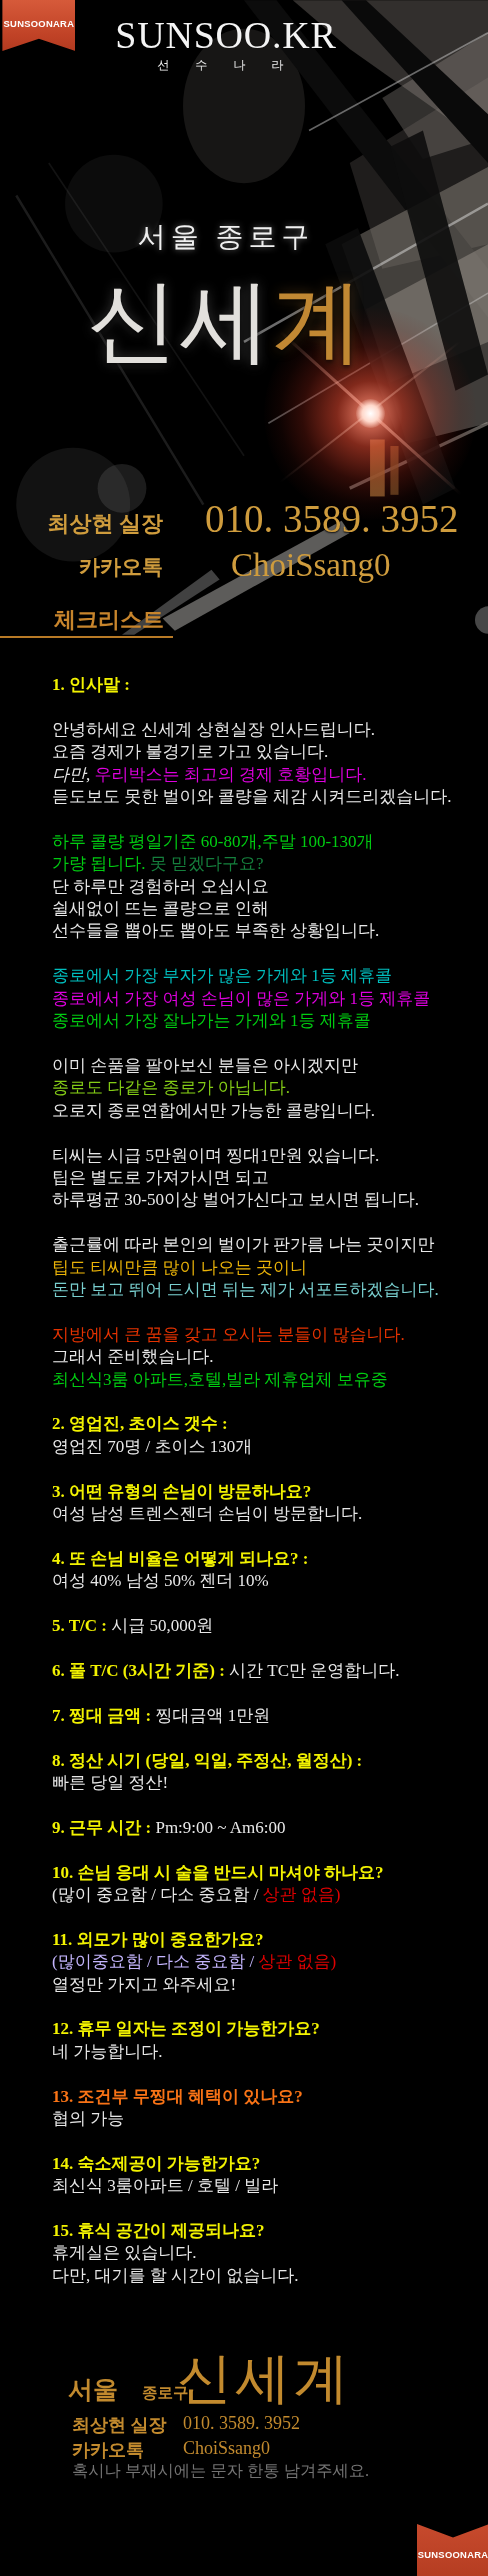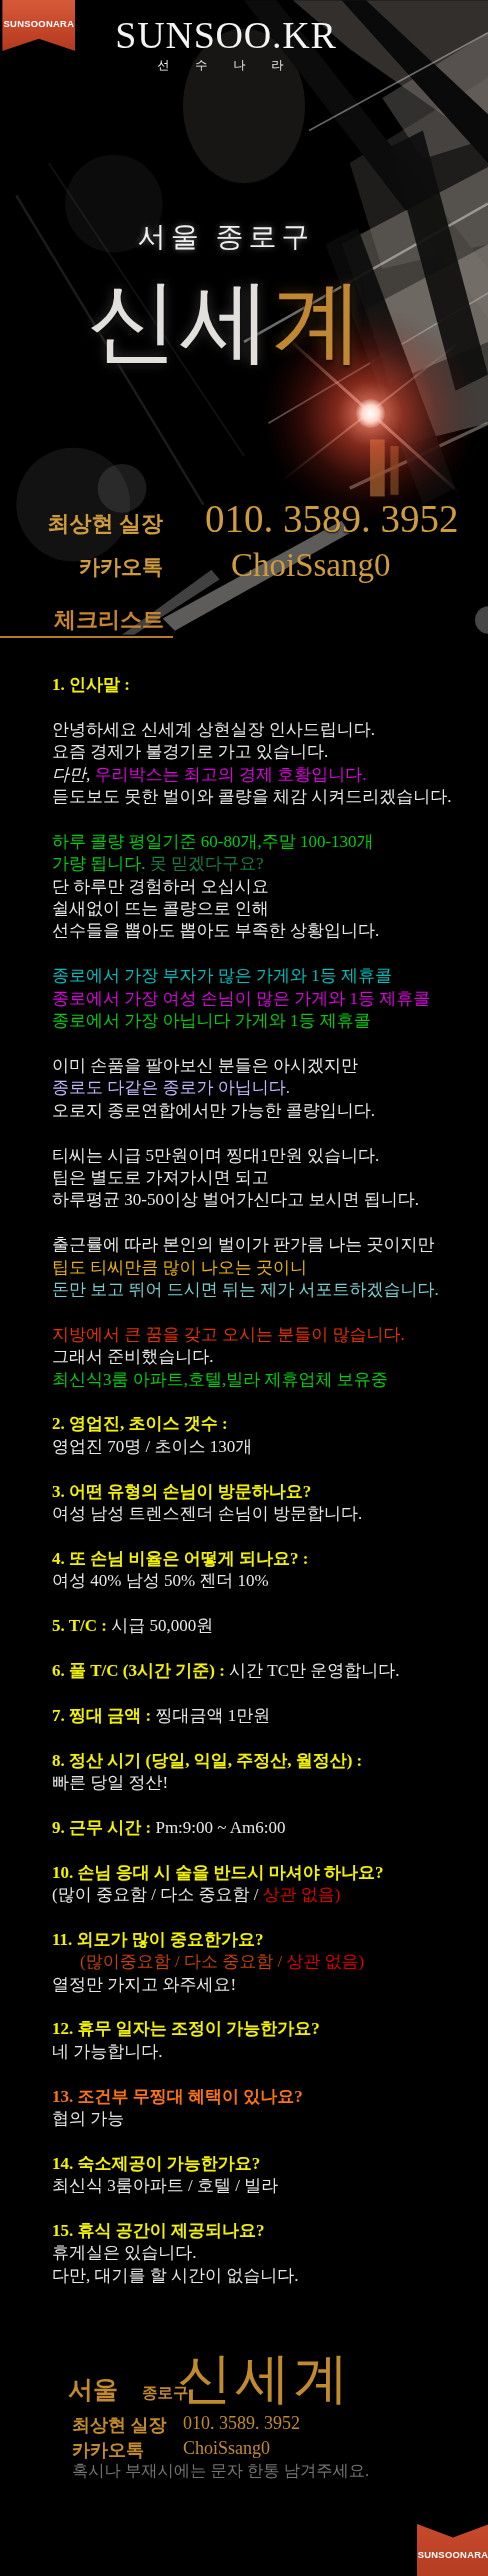--- a/index.html
+++ b/index.html
@@ -125,24 +125,24 @@
       <div class="line"><span style="color: rgb(232, 232, 232);">듣도보도 못한 벌이와 콜량을 체감 시켜드리겠습니다.</span></div>
       <div class="line">&nbsp;</div>
       <div class="line"><span style="color: rgb(0, 204, 17);">하루 콜량 평일기준 60-80개,주말 100-130개</span></div>
       <div class="line"><span style="color: rgb(0, 204, 17);">가량 됩니다.</span><span style="color: #15803d;"> 못 믿겠다구요?</span></div>
       <div class="line"><span style="color: rgb(232, 232, 232);">단 하루만 경험하러 오십시요</span></div>
       <div class="line"><span style="color: rgb(232, 232, 232);">쉴새없이 뜨는 콜량으로 인해</span></div>
       <div class="line"><span style="color: rgb(232, 232, 232);">선수들을 뽑아도 뽑아도 부족한 상황입니다.</span></div>
       <div class="line">&nbsp;</div>
       <div class="line"><span style="color: rgb(0, 191, 191);">종로에서 가장 부자가 많은 가게와 1등 제휴콜</span></div>
       <div class="line"><span style="color: rgb(223, 0, 223);">종로에서 가장 여성 손님이 많은 가게와 1등 제휴콜</span></div>
-      <div class="line"><span style="color: rgb(0, 204, 17);">종로에서 가장 아닙니다 가게와 1등 제휴콜</span></div>
+      <div class="line"><span style="color: rgb(0, 204, 17);">종로에서 가장 잘나가는 가게와 1등 제휴콜</span></div>
       <div class="line">&nbsp;</div>
       <div class="line"><span style="color: rgb(232, 232, 232);">이미 손품을 팔아보신 분들은 아시겠지만</span></div>
-      <div class="line"><span style="color: #c4b5fd;">종로도 다같은 종로가 아닙니다.</span></div>
+      <div class="line"><span style="color: #84cc16;">종로도 다같은 종로가 아닙니다.</span></div>
       <div class="line"><span style="color: rgb(232, 232, 232);">오로지 종로연합에서만 가능한 콜량입니다.</span></div>
       <div class="line">&nbsp;</div>
       <div class="line"><span style="color: rgb(232, 232, 232);">티씨는 시급 5만원이며 찡대1만원 있습니다.</span></div>
       <div class="line"><span style="color: rgb(232, 232, 232);">팁은 별도로 가져가시면 되고</span></div>
       <div class="line"><span style="color: rgb(232, 232, 232);">하루평균 30-50이상 벌어가신다고 보시면 됩니다.</span></div>
       <div class="line">&nbsp;</div>
       <div class="line"><span style="color: rgb(232, 232, 232);">출근률에 따라 본인의 벌이가 판가름 나는 곳이지만</span></div>
       <div class="line"><span style="color: #eab308;">팁도 티씨만큼 많이 나오는 곳이니</span></div>
       <div class="line"><span style="color: rgb(121, 207, 207);">돈만 보고 뛰어 드시면 뒤는 제가 서포트하겠습니다.</span></div>
       <div class="line">&nbsp;</div>
@@ -167,21 +167,21 @@
       <div class="line">&nbsp;</div>
       <div class="line"><span class="b-y" style="color: rgb(242, 242, 0);">8. 정산 시기 (당일, 익일, 주정산, 월정산) :</span></div>
       <div class="line"><span style="color: rgb(232, 232, 232);">빠른 당일 정산!</span></div>
       <div class="line">&nbsp;</div>
       <div class="line"><span class="b-y" style="color: rgb(242, 242, 0);">9. 근무 시간 :</span><span style="color: rgb(232, 232, 232);"> Pm:9:00 ~ Am6:00</span></div>
       <div class="line">&nbsp;</div>
       <div class="line"><span class="b-y" style="color: rgb(242, 242, 0);">10. 손님 응대 시 술을 반드시 마셔야 하나요?</span></div>
       <div class="line"><span style="color: rgb(232, 232, 232);">(많이 중요함 / 다소 중요함 / </span><span style="color: rgb(224, 0, 0);">상관 없음)</span></div>
       <div class="line">&nbsp;</div>
       <div class="line"><span class="b-y" style="color: rgb(242, 242, 0);">11. 외모가 많이 중요한가요?</span></div>
-      <div class="line"><span style="color: #c2410c; margin-left: 28px;">(많이중요함 / 다소 중요함 / </span><span style="color: rgb(224, 0, 0);">상관 없음)</span></div>
+      <div class="line"><span style="color: #c4b5fd;">(많이중요함 / 다소 중요함 / </span><span style="color: rgb(224, 0, 0);">상관 없음)</span></div>
       <div class="line"><span style="color: rgb(232, 232, 232);">열정만 가지고 와주세요!</span></div>
       <div class="line">&nbsp;</div>
       <div class="line"><span class="b-y" style="color: rgb(242, 242, 0);">12. 휴무 일자는 조정이 가능한가요?</span></div>
       <div class="line"><span style="color: rgb(232, 232, 232);">네 가능합니다.</span></div>
       <div class="line">&nbsp;</div>
       <div class="line"><span class="b-y" style="color: #f97316;">13. 조건부 무찡대 혜택이 있나요?</span></div>
       <div class="line"><span style="color: rgb(232, 232, 232);">협의 가능</span></div>
       <div class="line">&nbsp;</div>
       <div class="line"><span class="b-y" style="color: rgb(242, 242, 0);">14. 숙소제공이 가능한가요?</span></div>
       <div class="line"><span style="color: rgb(232, 232, 232);">최신식 3룸아파트 / 호텔 / 빌라</span></div>

